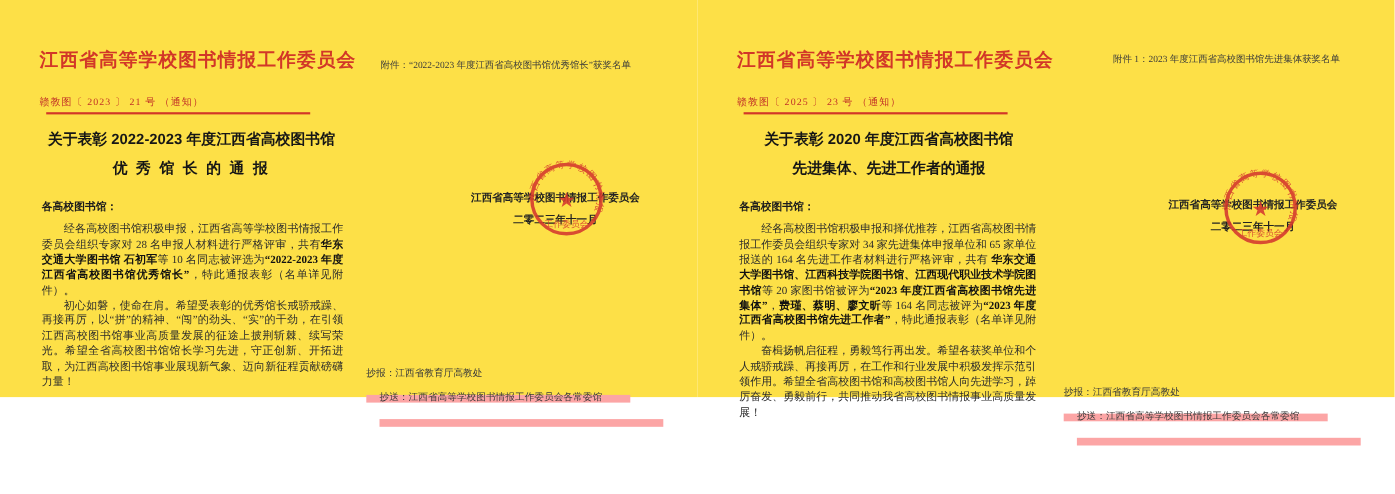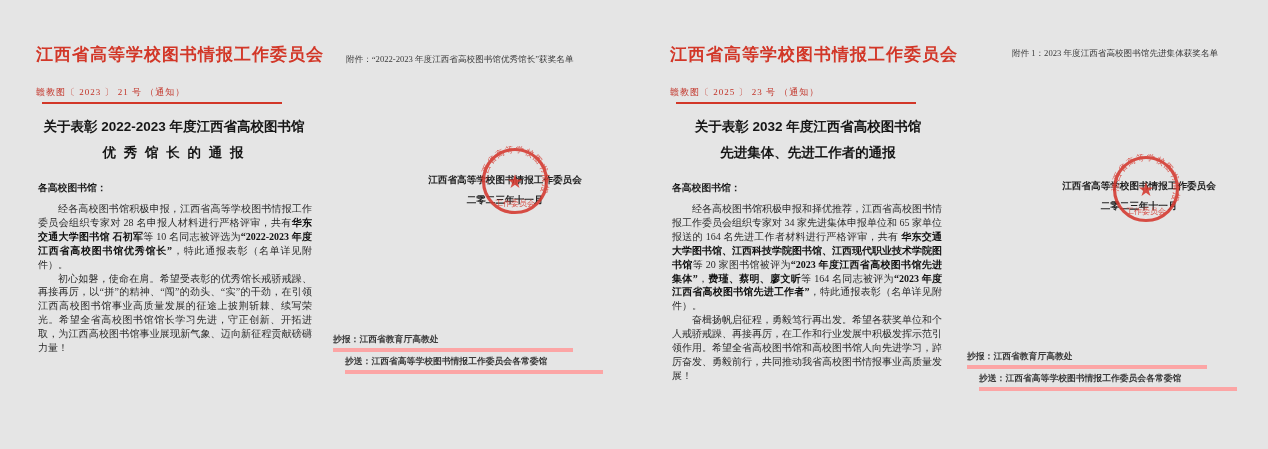--- a/index.html
+++ b/index.html
@@ -1,18 +1,18 @@
 <!DOCTYPE html>
 <html><head>
 <meta charset="utf-8">
 <style>
   html,body{margin:0;padding:0;background:#ffffff;}
   .canvas{position:relative;width:1268px;height:449px;background:#ffffff;overflow:hidden;
           font-family:"Liberation Serif", serif;color:#2a2a2a;}
-  .page{position:absolute;top:0;width:634px;height:449px;background:#e5e5e5;}
+  .page{position:absolute;top:0;width:634px;height:361px;background:#fde047;}
   #pg0{left:0;} #pg1{left:634px;}
 
   .org{position:absolute;left:36px;top:32px;width:276px;text-align:center;
        color:#d23728;font-weight:700;font-size:17px;letter-spacing:1px;
        font-family:"Liberation Serif", serif;white-space:nowrap;}
   .docnum{position:absolute;left:36px;top:86px;width:276px;
        color:#c23227;font-weight:400;font-size:9px;letter-spacing:1px;}
   .rule{position:absolute;left:42px;top:102px;width:240px;height:0;
        border-top:2px solid #d23728;}
   .title{position:absolute;left:24px;top:114px;width:300px;text-align:center;
@@ -34,21 +34,21 @@
   .sig-org{position:absolute;left:380px;top:174px;width:250px;text-align:center;
        font-size:9.6px;font-weight:700;color:#222;white-space:nowrap;}
   .sig-date{position:absolute;left:380px;top:194px;width:250px;text-align:center;
        font-size:9.6px;font-weight:700;color:#222;}
   #pg1 .sig-org{top:180px;} #pg1 .sig-date{top:200px;}
 
   .stamp{position:absolute;left:480px;top:146px;width:70px;height:70px;opacity:.88;}
   #pg1 .stamp{left:477px;top:154px;}
 
   .cc-line{position:absolute;left:333px;font-size:8.8px;color:#3a3a3a;
-       padding-bottom:2px;border-bottom:4px solid #fca5a5;white-space:nowrap;font-weight:bold;}
+       padding-bottom:13px;border-bottom:7px solid #fca5a5;white-space:nowrap;}
   .cc-report{top:334px;width:240px;}
   .cc-send{top:356px;width:258px;margin-left:12px;}
   #pg1 .cc-report{top:351px;} #pg1 .cc-send{top:373px;}
 </style>
 </head>
 <body>
 
 <div class="canvas">
 
   <section class="page" id="pg0">
@@ -83,21 +83,21 @@
 
     <div class="cc-line cc-report">抄报：江西省教育厅高教处</div>
     <div class="cc-line cc-send">抄送：江西省高等学校图书情报工作委员会各常委馆</div>
   </section>
 
   <section class="page" id="pg1">
     <h1 class="org">江西省高等学校图书情报工作委员会</h1>
     <div class="docnum">赣教图〔 2025 〕 23 号 （通知）</div>
     <div class="rule"></div>
     <h2 class="title">
-      <span>关于表彰 2032 年度江西省高校图书馆</span><br>
+      <span>关于表彰 2020 年度江西省高校图书馆</span><br>
       <span>先进集体、先进工作者的通报</span>
     </h2>
     <div class="salutation">各高校图书馆：</div>
 
     <div class="bodytext">
       <p class="para"><span class="seg">经各高校图书馆积极申报和择优推荐，江西省高校图书情报工作委员会组织专家对 34 家先进集体申报单位和 65 家单位报送的 164 名先进工作者材料进行严格评审，共有 </span><span class="seg b">华东交通大学图书馆、江西科技学院图书馆、江西现代职业技术学院图书馆</span><span class="seg">等 20 家图书馆被评为</span><span class="seg b">“2023 年度江西省高校图书馆先进集体”</span><span class="seg">，</span><span class="seg b">费瑾、蔡明、廖文昕</span><span class="seg">等 164 名同志被评为</span><span class="seg b">“2023 年度江西省高校图书馆先进工作者”</span><span class="seg">，特此通报表彰（名单详见附件）。</span></p>
       <p class="para"><span class="seg">奋楫扬帆启征程，勇毅笃行再出发。希望各获奖单位和个人戒骄戒躁、再接再厉，在工作和行业发展中积极发挥示范引领作用。希望全省高校图书馆和高校图书馆人向先进学习，踔厉奋发、勇毅前行，共同推动我省高校图书情报事业高质量发展！</span></p>
     </div>
 
     <div class="attachments">

